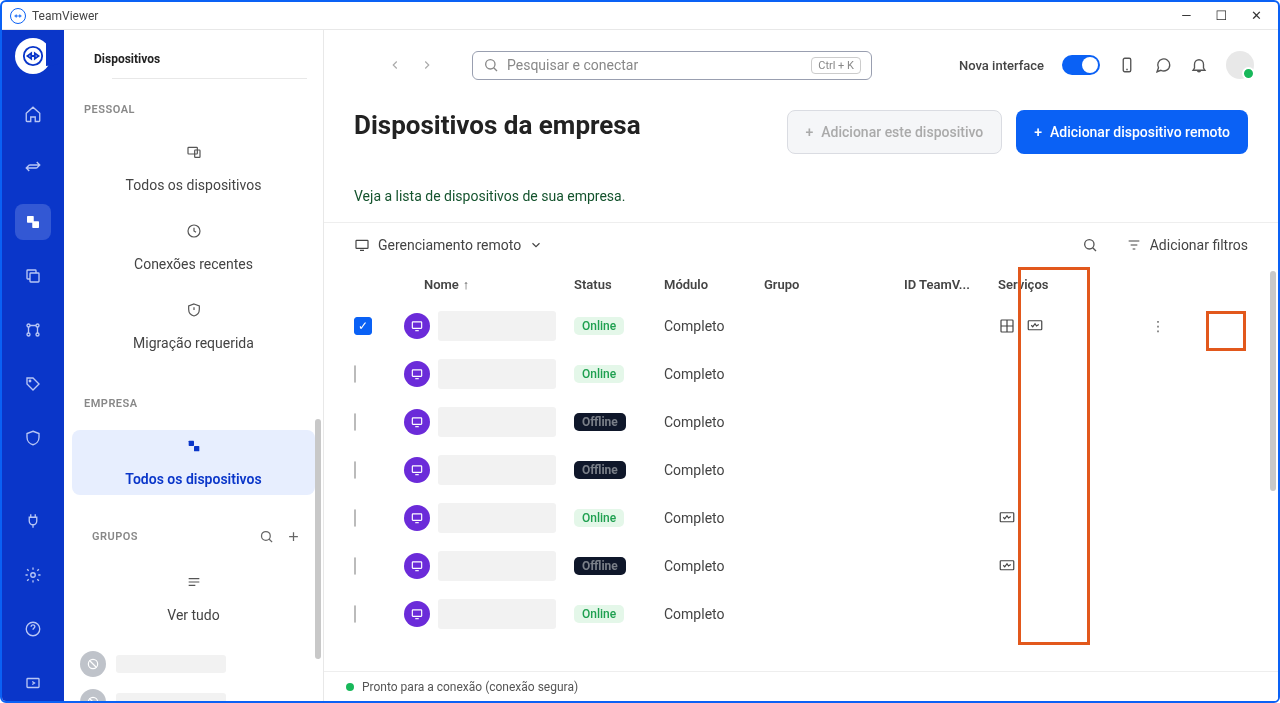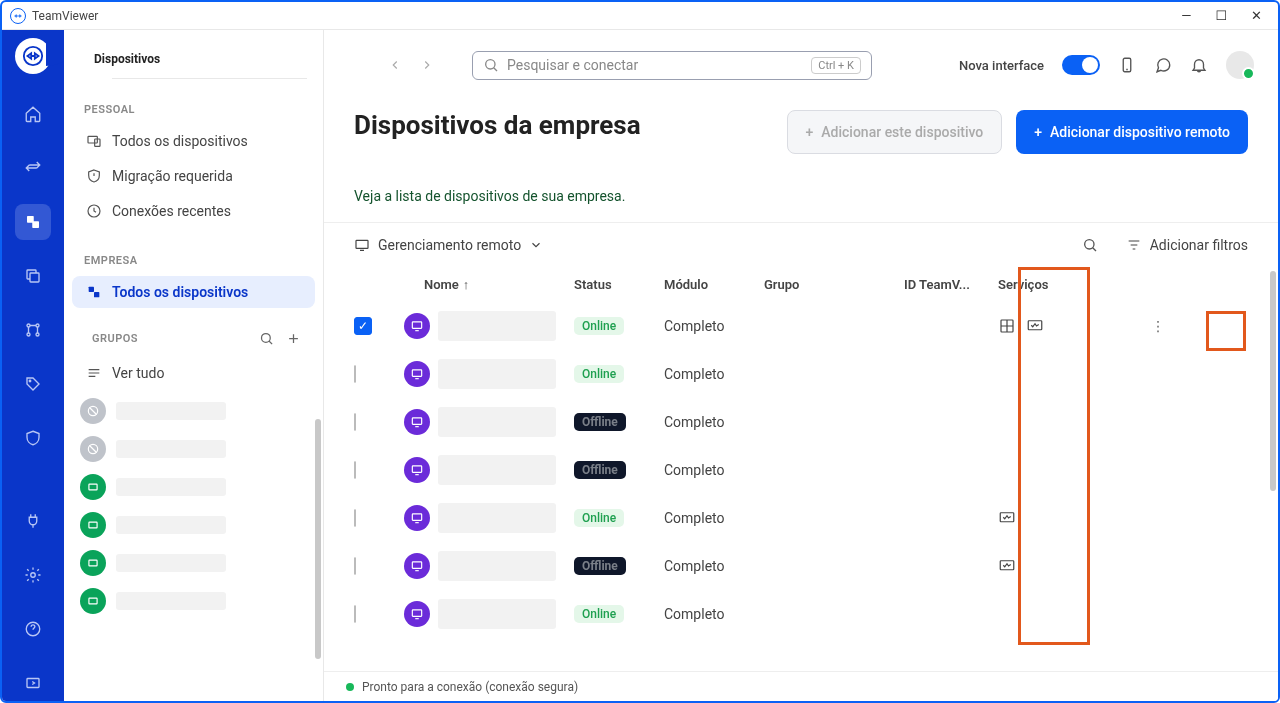--- a/index.html
+++ b/index.html
@@ -17,21 +17,21 @@
 .rail-logo svg { width: 22px; height: 22px; }
 .rail-item { width: 36px; height: 36px; display: flex; align-items: center; justify-content: center; border-radius: 8px; cursor: pointer; color: #b8c6f5; }
 .rail-item.active { background: #3358d4; color: #fff; }
 .rail-item svg { width: 18px; height: 18px; }
 .rail-spacer { flex: 1; }
 .sidebar { width: 260px; border-right: 1px solid #e8e8e8; display: flex; flex-direction: column; background:#fff; z-index:1;}
 .sb-sep{height:1px;background:#e8e8e8;margin:8px 16px 0 48px;}
 .sidebar-scroll{overflow-y:auto;flex:1;padding-bottom:19px;position:relative;}
 .sb-title { font-size: 12px; font-weight: 700; color: #222; padding: 22px 20px 4px 30px; }
 .sb-section-label { font-size: 11px; letter-spacing: 0.5px; color: #888; font-weight: 600; padding: 24px 20px 6px 20px; }
-.sb-item { display: flex; align-items: center; gap: 10px; padding: 8px 14px; margin: 3px 8px; border-radius: 8px; font-size: 14px; color: #444; cursor: pointer; }
+.sb-item { display: flex; align-items: center; gap: 17px; padding: 8px 14px; margin: 14px 8px; border-radius: 8px; font-size: 14px; color: #444; cursor: pointer; flex-direction: column; }
 .sb-item .ico { width: 16px; height: 16px; color: #555; display:flex;align-items:center;justify-content:center;}
 .sb-item.active { background: #e7eefe; color: #0a36c9; font-weight: 600; }
 .sb-item.active .ico { color: #0a36c9; }
 .sb-groups-head { display: flex; align-items: center; padding: 18px 16px 6px 20px; font-size: 11px; font-weight: 600; color: #888; letter-spacing:0.5px;margin-left:8px;}
 .sb-groups-head .spacer { flex: 1; }
 .sb-groups-head .ibtn { color: #666; padding: 2px 6px; cursor:pointer; }
 .group-row { display: flex; align-items: center; gap: 10px; padding: 6px 16px; font-size: 13px; color: #555; }
 .group-dot { width: 26px; height: 26px; border-radius: 50%; display:flex;align-items:center;justify-content:center;color:#fff;}
 .group-dot.gray{background:#bfc3ca;}
 .group-dot.green{background:#0aa35a;}
@@ -188,34 +188,34 @@
             <svg viewBox="0 0 24 24" width="16" height="16" fill="none" stroke="currentColor" stroke-width="1.8">
               <rect x="3" y="5" width="14" height="10" rx="1"></rect>
               <rect x="13" y="9" width="8" height="11" rx="1"></rect>
             </svg>
           </span>
           <span>Todos os dispositivos</span>
         </div>
       <div class="sb-item">
           <span class="ico">
             <svg viewBox="0 0 24 24" width="16" height="16" fill="none" stroke="currentColor" stroke-width="1.8">
-              <path d="M12 3l8 3v5c0 5-3.5 9-8 10-4.5-1-8-5-8-10V6z"></path>
-              <path d="M12 8v4M12 15h.01"></path>
-            </svg>
-          </span>
-          <span>Migração requerida</span>
+              <circle cx="12" cy="12" r="9"></circle>
+              <path d="M12 7v5l3 2"></path>
+            </svg>
+          </span>
+          <span>Conexões recentes</span>
         </div>
       <div class="sb-item">
           <span class="ico">
             <svg viewBox="0 0 24 24" width="16" height="16" fill="none" stroke="currentColor" stroke-width="1.8">
-              <circle cx="12" cy="12" r="9"></circle>
-              <path d="M12 7v5l3 2"></path>
-            </svg>
-          </span>
-          <span>Conexões recentes</span>
+              <path d="M12 3l8 3v5c0 5-3.5 9-8 10-4.5-1-8-5-8-10V6z"></path>
+              <path d="M12 8v4M12 15h.01"></path>
+            </svg>
+          </span>
+          <span>Migração requerida</span>
         </div>
 
       <div class="sb-section-label">EMPRESA</div>
       <div class="sb-item active">
           <span class="ico">
             <svg viewBox="0 0 24 24" width="16" height="16" fill="currentColor">
               <rect x="4" y="4" width="8" height="8" rx="1"></rect>
               <rect x="12" y="12" width="8" height="8" rx="1"></rect>
             </svg>
           </span>

